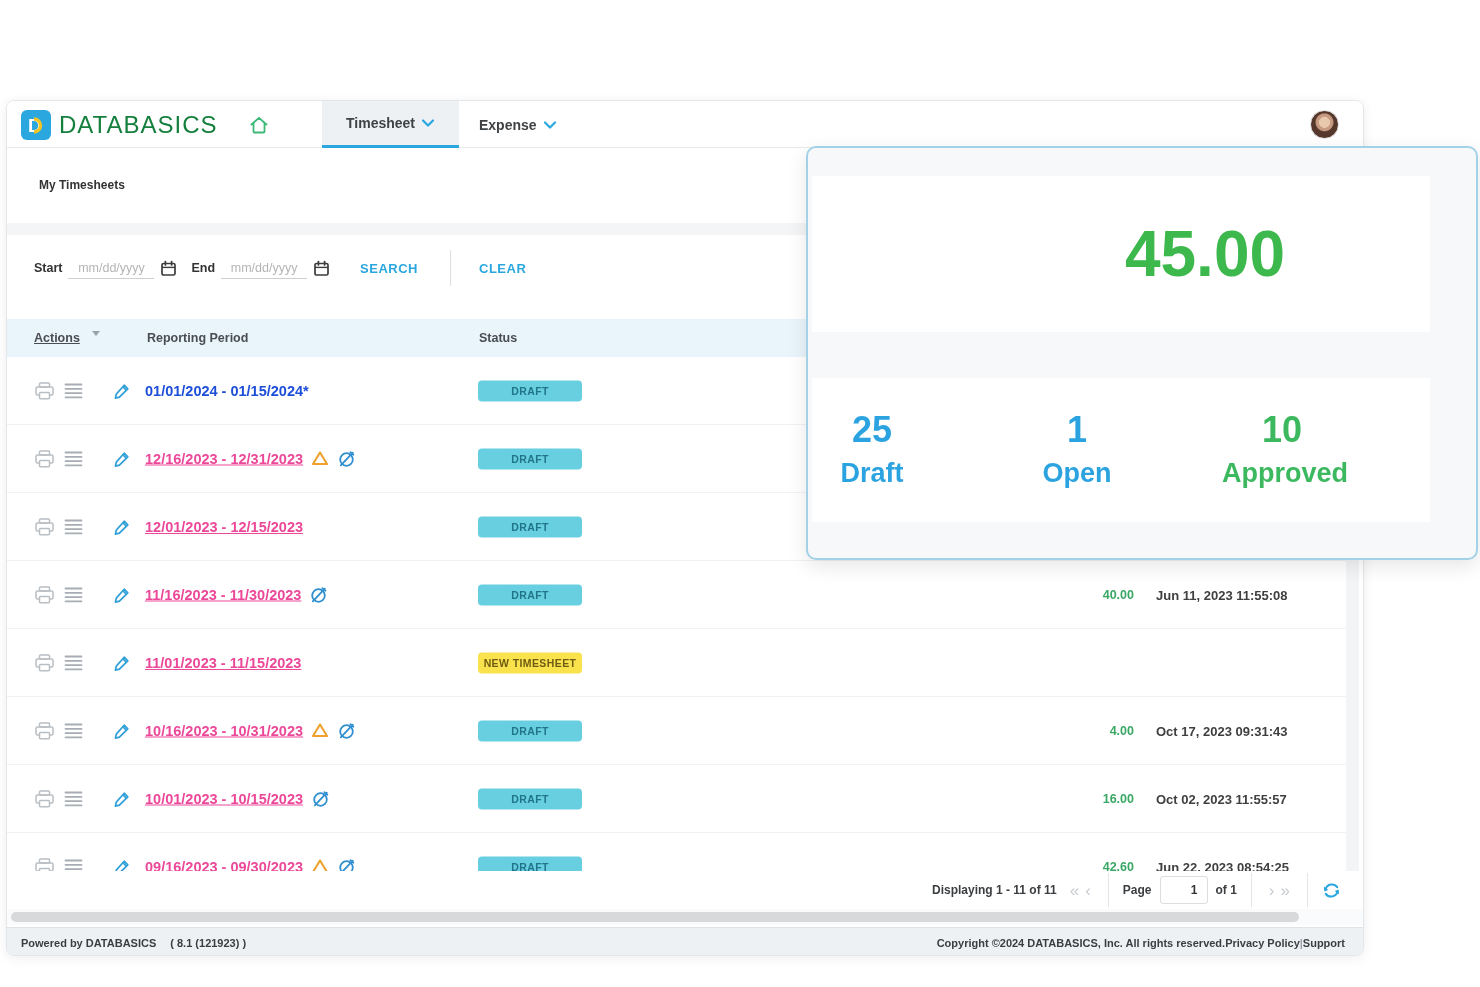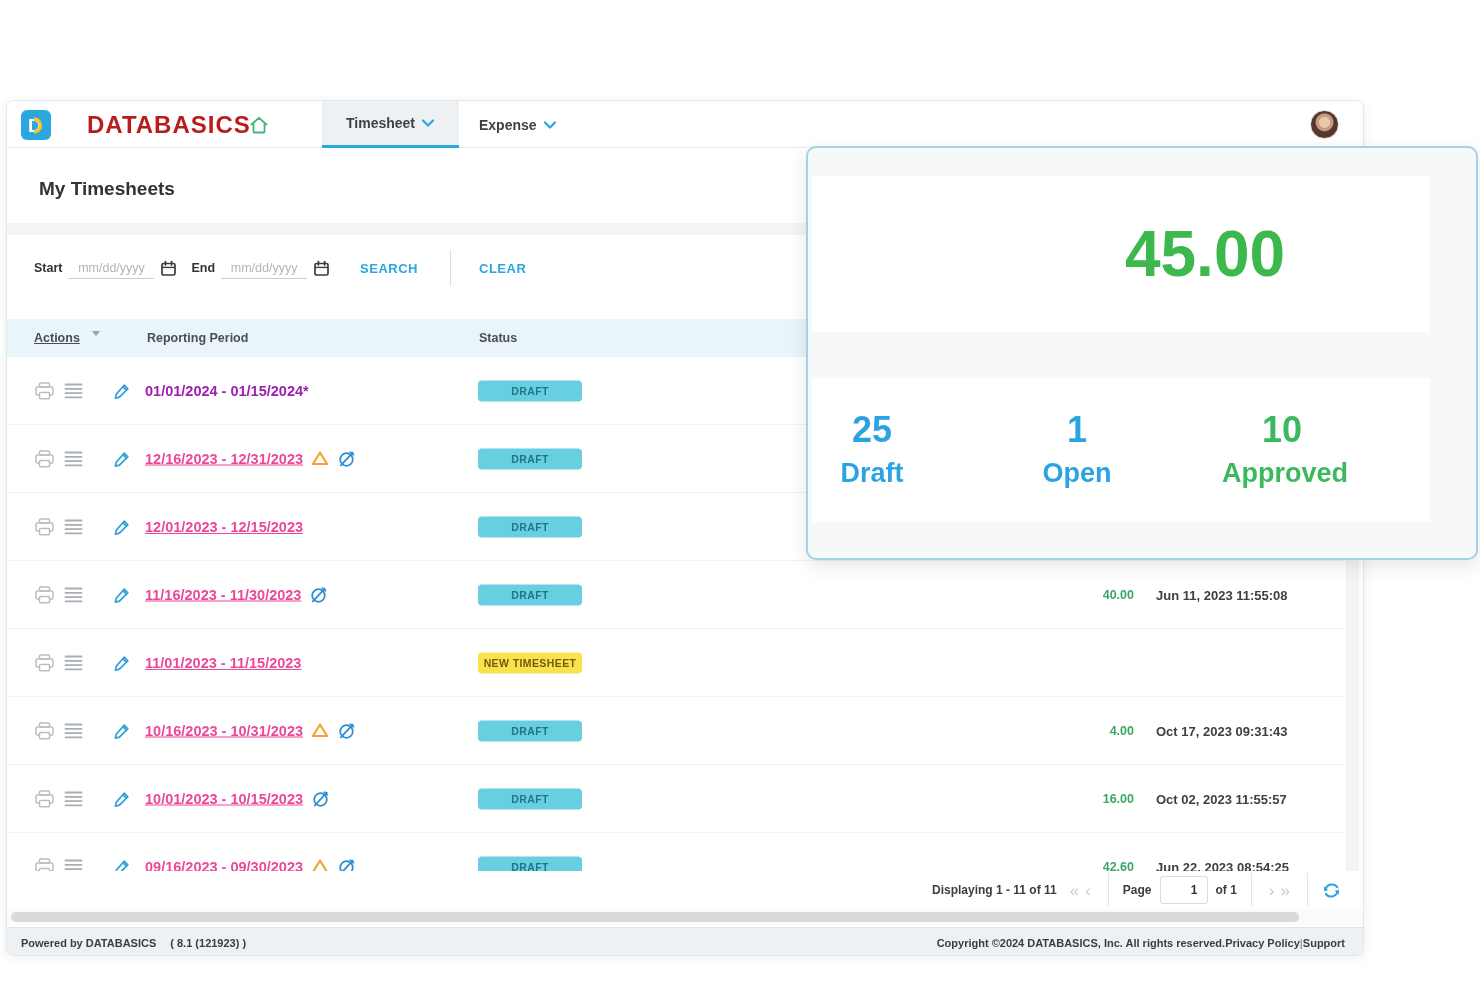--- a/index.html
+++ b/index.html
@@ -7,34 +7,34 @@
 
   
   .window { position:absolute; left:6px; top:100px; width:1358px; height:856px;
     background:#fff; border:1px solid #e4e7ea; border-radius:8px;
     box-shadow:0 2px 12px rgba(0,0,0,.07); overflow:hidden; z-index:1; }
 
   
   .navbar { position:absolute; left:0; top:0; width:100%; height:47px; background:#fff;
     border-bottom:1px solid #e8eaec; display:flex; align-items:center; }
   .logo { position:absolute; left:14px; top:9px; width:30px; height:30px; }
-  .brand { position:absolute; left:52px; top:10px; font-size:24px; color:#b91c1c;
-    letter-spacing:1px; font-weight:700;margin-left:28px; }
+  .brand { position:absolute; left:52px; top:10px; font-size:24px; color:#15803d;
+    letter-spacing:1px; font-weight:400; }
   .home-btn { position:absolute; left:241px; top:13px; width:22px; height:22px; cursor:pointer; }
   .tab { position:absolute; top:0; height:47px; display:flex; align-items:center; gap:6px;
     font-size:14px; font-weight:bold; color:#3f4245; cursor:pointer; padding:0 24px;margin-left:36px; }
   .tab.active { left:279px; background:#eef1f4; border-bottom:3px solid #29a7de; }
   .tab.plain  { left:412px; }
   .avatar { position:absolute; left:1303px; top:9px; width:29px; height:29px; border-radius:50%;
     background:radial-gradient(circle at 50% 42%, #e8c9ae 0 26%, #c79b82 27% 40%, #55382b 46% 100%);
     border:1px solid #e2e2e2; cursor:pointer; }
 
   
   .heading-band { position:absolute; left:0; top:47px; width:100%; height:75px; background:#fff; }
-  .page-title { position:absolute; left:32px; top:30px; font-size:19px; font-weight:bold; color:#333; }
+  .page-title { position:absolute; left:32px; top:30px; font-size:12px; font-weight:bold; color:#333; }
   .gray-strip { position:absolute; left:0; top:122px; width:100%; height:12px; background:#f4f5f6; }
 
   
   .filter-band { position:absolute; left:0; top:134px; width:100%; height:66px; background:#fff;
     display:flex; align-items:center; padding-left:27px; }
   .f-label { font-size:12.5px; font-weight:bold; color:#333; }
   .date-input { width:86px; border:none; border-bottom:1px solid #cfcfcf; font-size:12.5px;
     color:#555; padding:3px 2px; margin-left:6px; outline:none; font-family:"Liberation Sans",sans-serif;text-align:center;}
   .date-input::placeholder { color:#b5b5b5; }
   .cal-btn { margin:0 14px 0 6px; cursor:pointer; display:flex; }
@@ -57,21 +57,21 @@
   .rows { position:absolute; left:0; top:256px; width:1346px; }
   .trow { position:absolute; left:0; width:1346px; height:68px; border-bottom:1px solid #f0f2f3; background:#fff; }
   .cell { position:absolute; top:50%; transform:translateY(-50%); }
   .icon-btn { cursor:pointer; display:flex; }
   .c-print { left:27px; }
   .c-burger { left:57px; }
   .c-pencil { left:106px; }
   .c-period { left:138px; display:flex; align-items:center; gap:8px; }
   .period-link { font-size:14.5px; font-weight:bold; cursor:pointer; white-space:nowrap; }
   .period-blue { color:#ec4899;text-decoration:underline; }
-  .period-green { color:#a21caf; }
+  .period-green { color:#1d4ed8; }
   .c-status { left:471px; }
   .badge { width:104px; height:21px; border-radius:4px; font-size:10.5px; font-weight:bold;
     letter-spacing:.4px; display:flex; align-items:center; justify-content:center; }
   .badge.draft { background:#68cfe0; color:#20758a; }
   .badge.new { background:#f9e24b; color:#6f5c13; }
   .c-hours { left:1017px; width:110px; text-align:right; font-size:12.5px; font-weight:bold; color:#3aa865; }
   .c-ts { left:1149px; font-size:13px; font-weight:bold; color:#3f3f3f; white-space:nowrap; }
 
   
   .v-gutter { position:absolute; left:1339px; top:218px; width:13px; height:588px;

